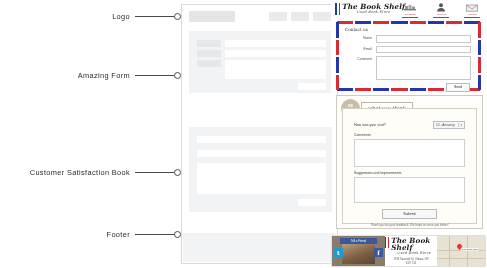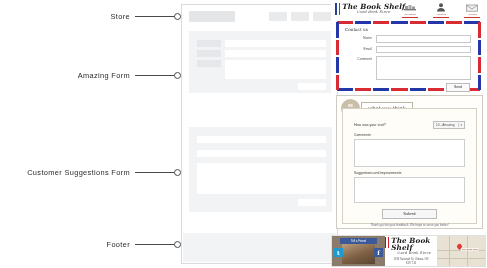--- a/index.html
+++ b/index.html
@@ -151,38 +151,38 @@
       background:#e03a32;border-radius:50% 50% 50% 0;transform:rotate(-45deg);}
   .f-map .plabel{position:absolute;left:24px;top:12px;font-size:2.4px;color:#b0342c;
       background:rgba(255,255,255,.7);padding:0 1px;}
 </style>
 </head>
 <body>
 
 <div class="stage">
 
   <div class="annot" style="left:0;top:12px;width:181px;justify-content:flex-end;">
-    <span class="lbl">Store</span>
+    <span class="lbl">Logo</span>
     <span class="leader" style="width:40px;"></span>
     <span class="dot"></span>
   </div>
 
   <div class="annot" style="left:0;top:71px;width:181px;justify-content:flex-end;">
     <span class="lbl">Amazing Form</span>
     <span class="leader" style="width:40px;"></span>
     <span class="dot"></span>
   </div>
 
   <div class="annot" style="left:0;top:168px;width:181px;justify-content:flex-end;">
-    <span class="lbl">Customer Suggestions Form</span>
+    <span class="lbl">Customer Satisfaction Book</span>
     <span class="leader" style="width:40px;"></span>
     <span class="dot"></span>
   </div>
 
-  <div class="annot" style="left:0;top:240px;width:181px;justify-content:flex-end;">
+  <div class="annot" style="left:0;top:230px;width:181px;justify-content:flex-end;">
     <span class="lbl">Footer</span>
     <span class="leader" style="width:40px;"></span>
     <span class="dot"></span>
   </div>
 
   <div class="wire">
 
     <div class="w-header">
       <div class="w-logo"></div>
       <div class="w-nav">

